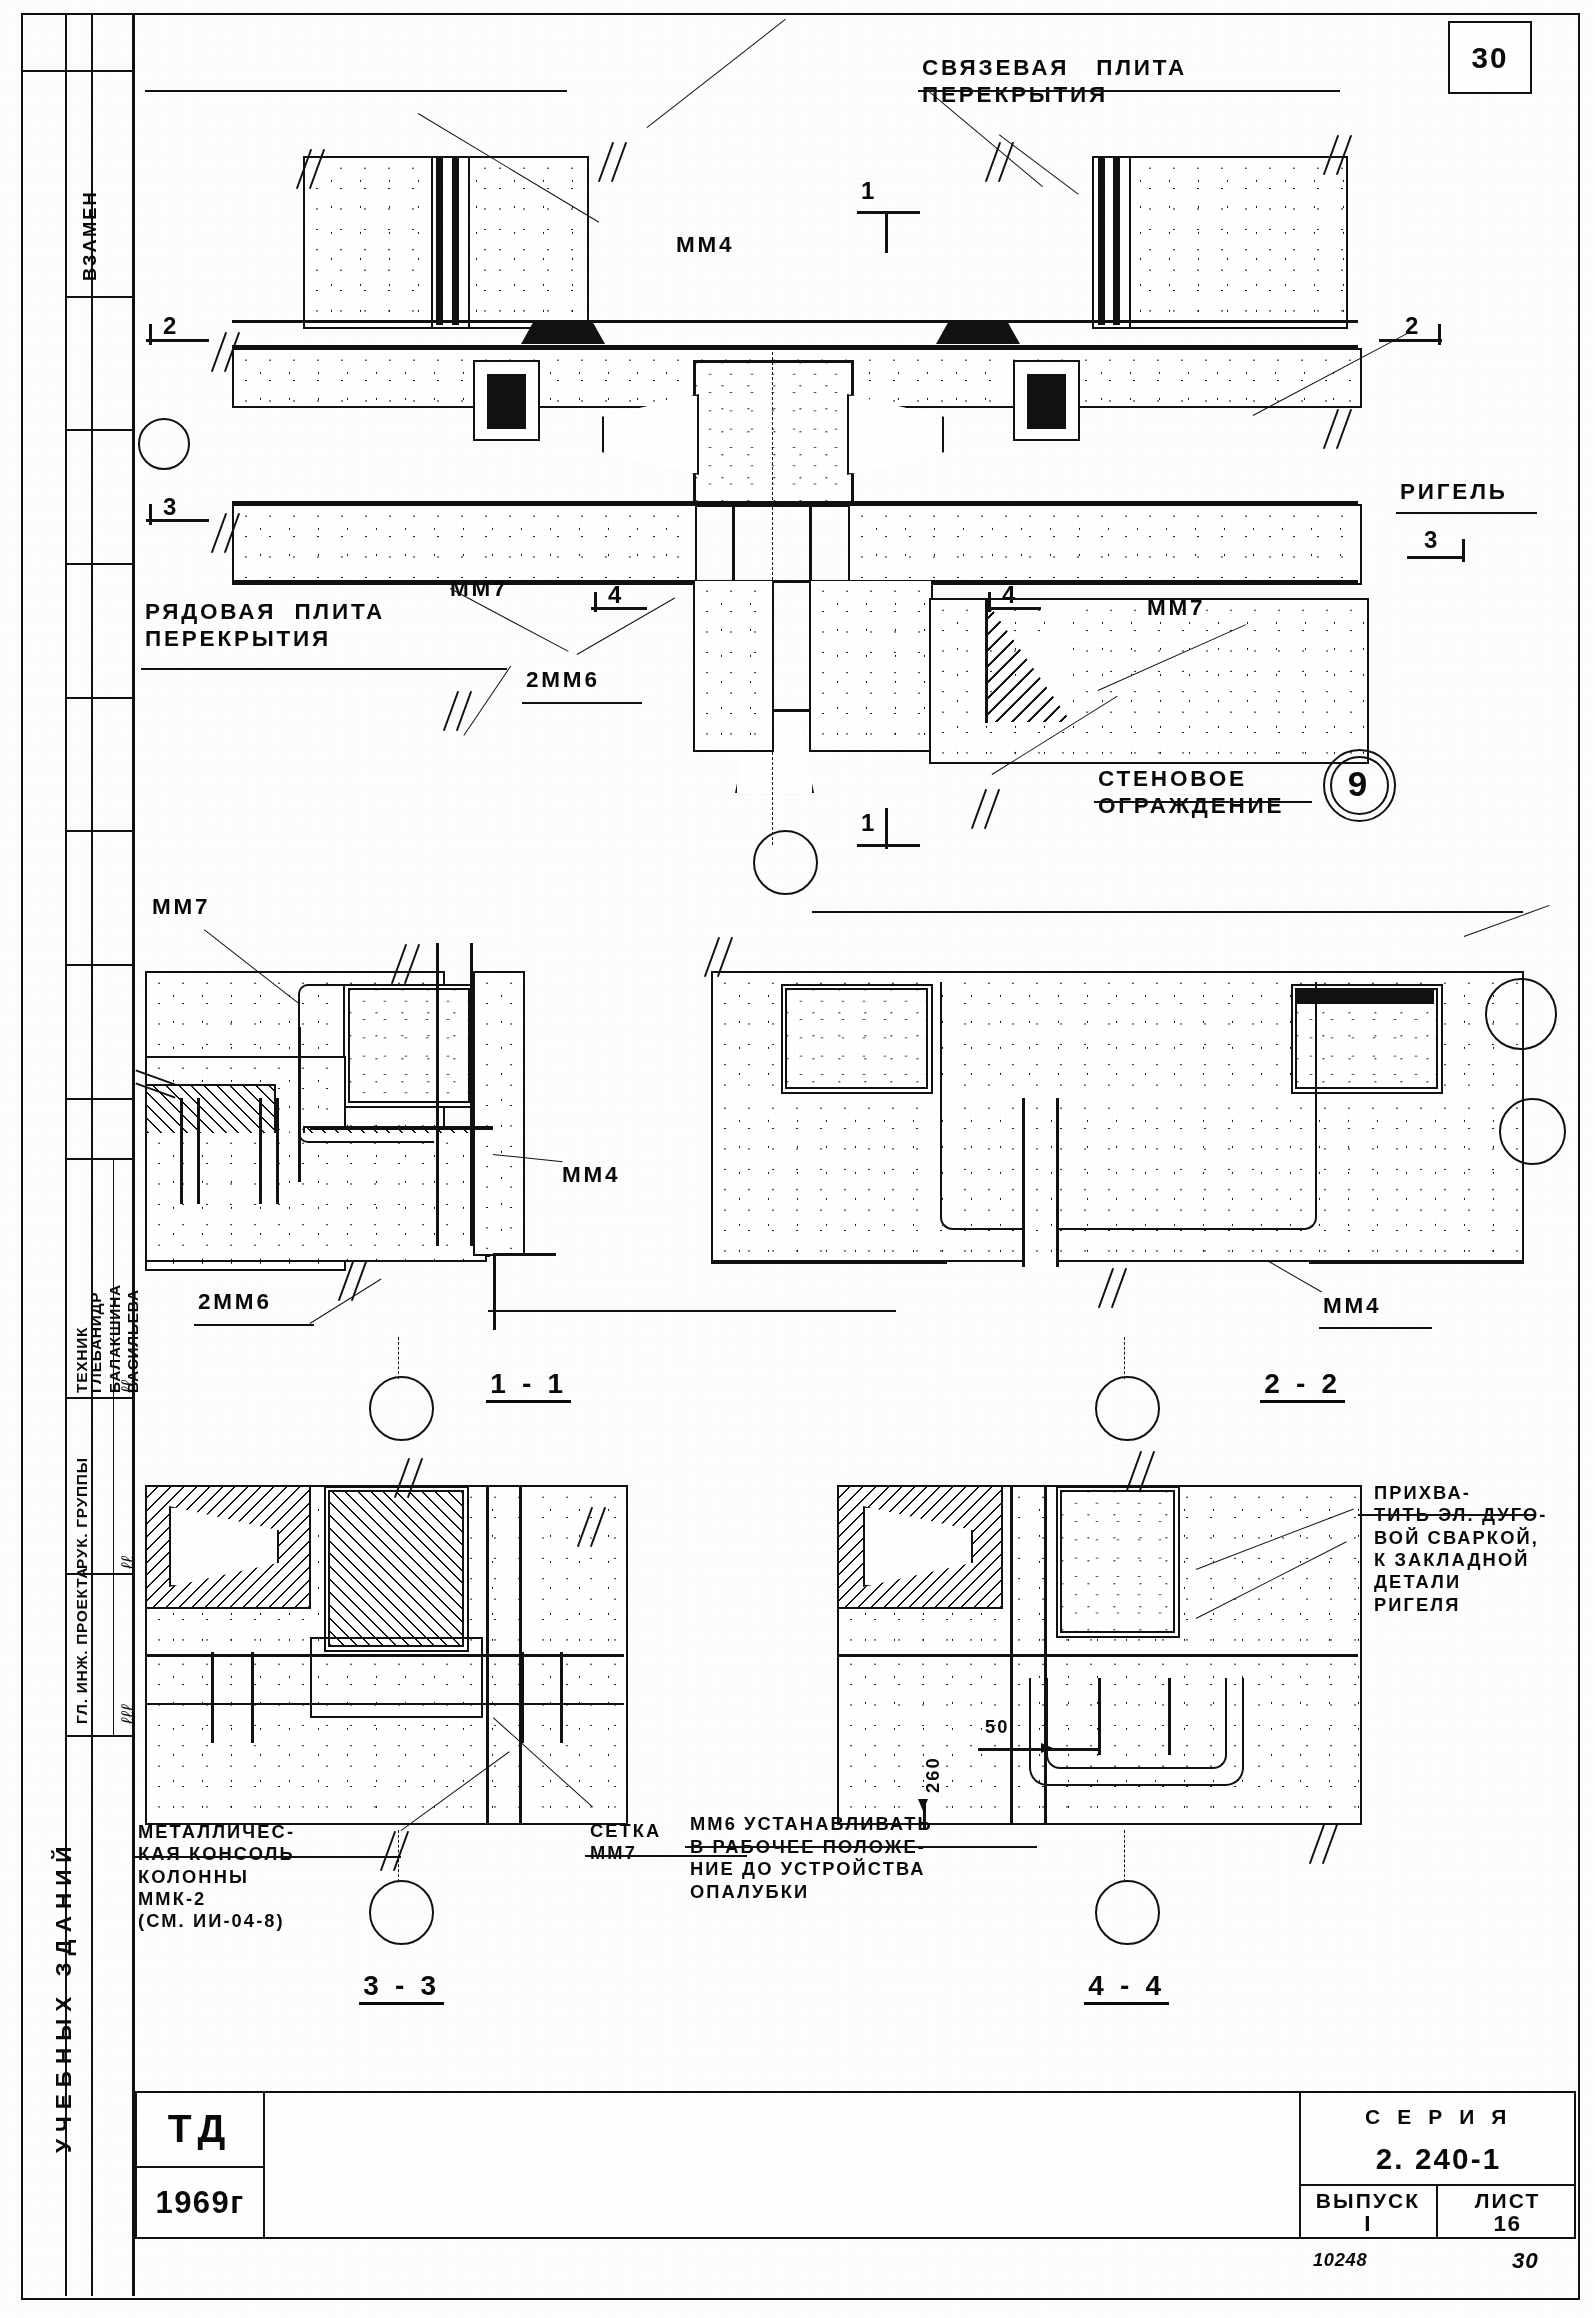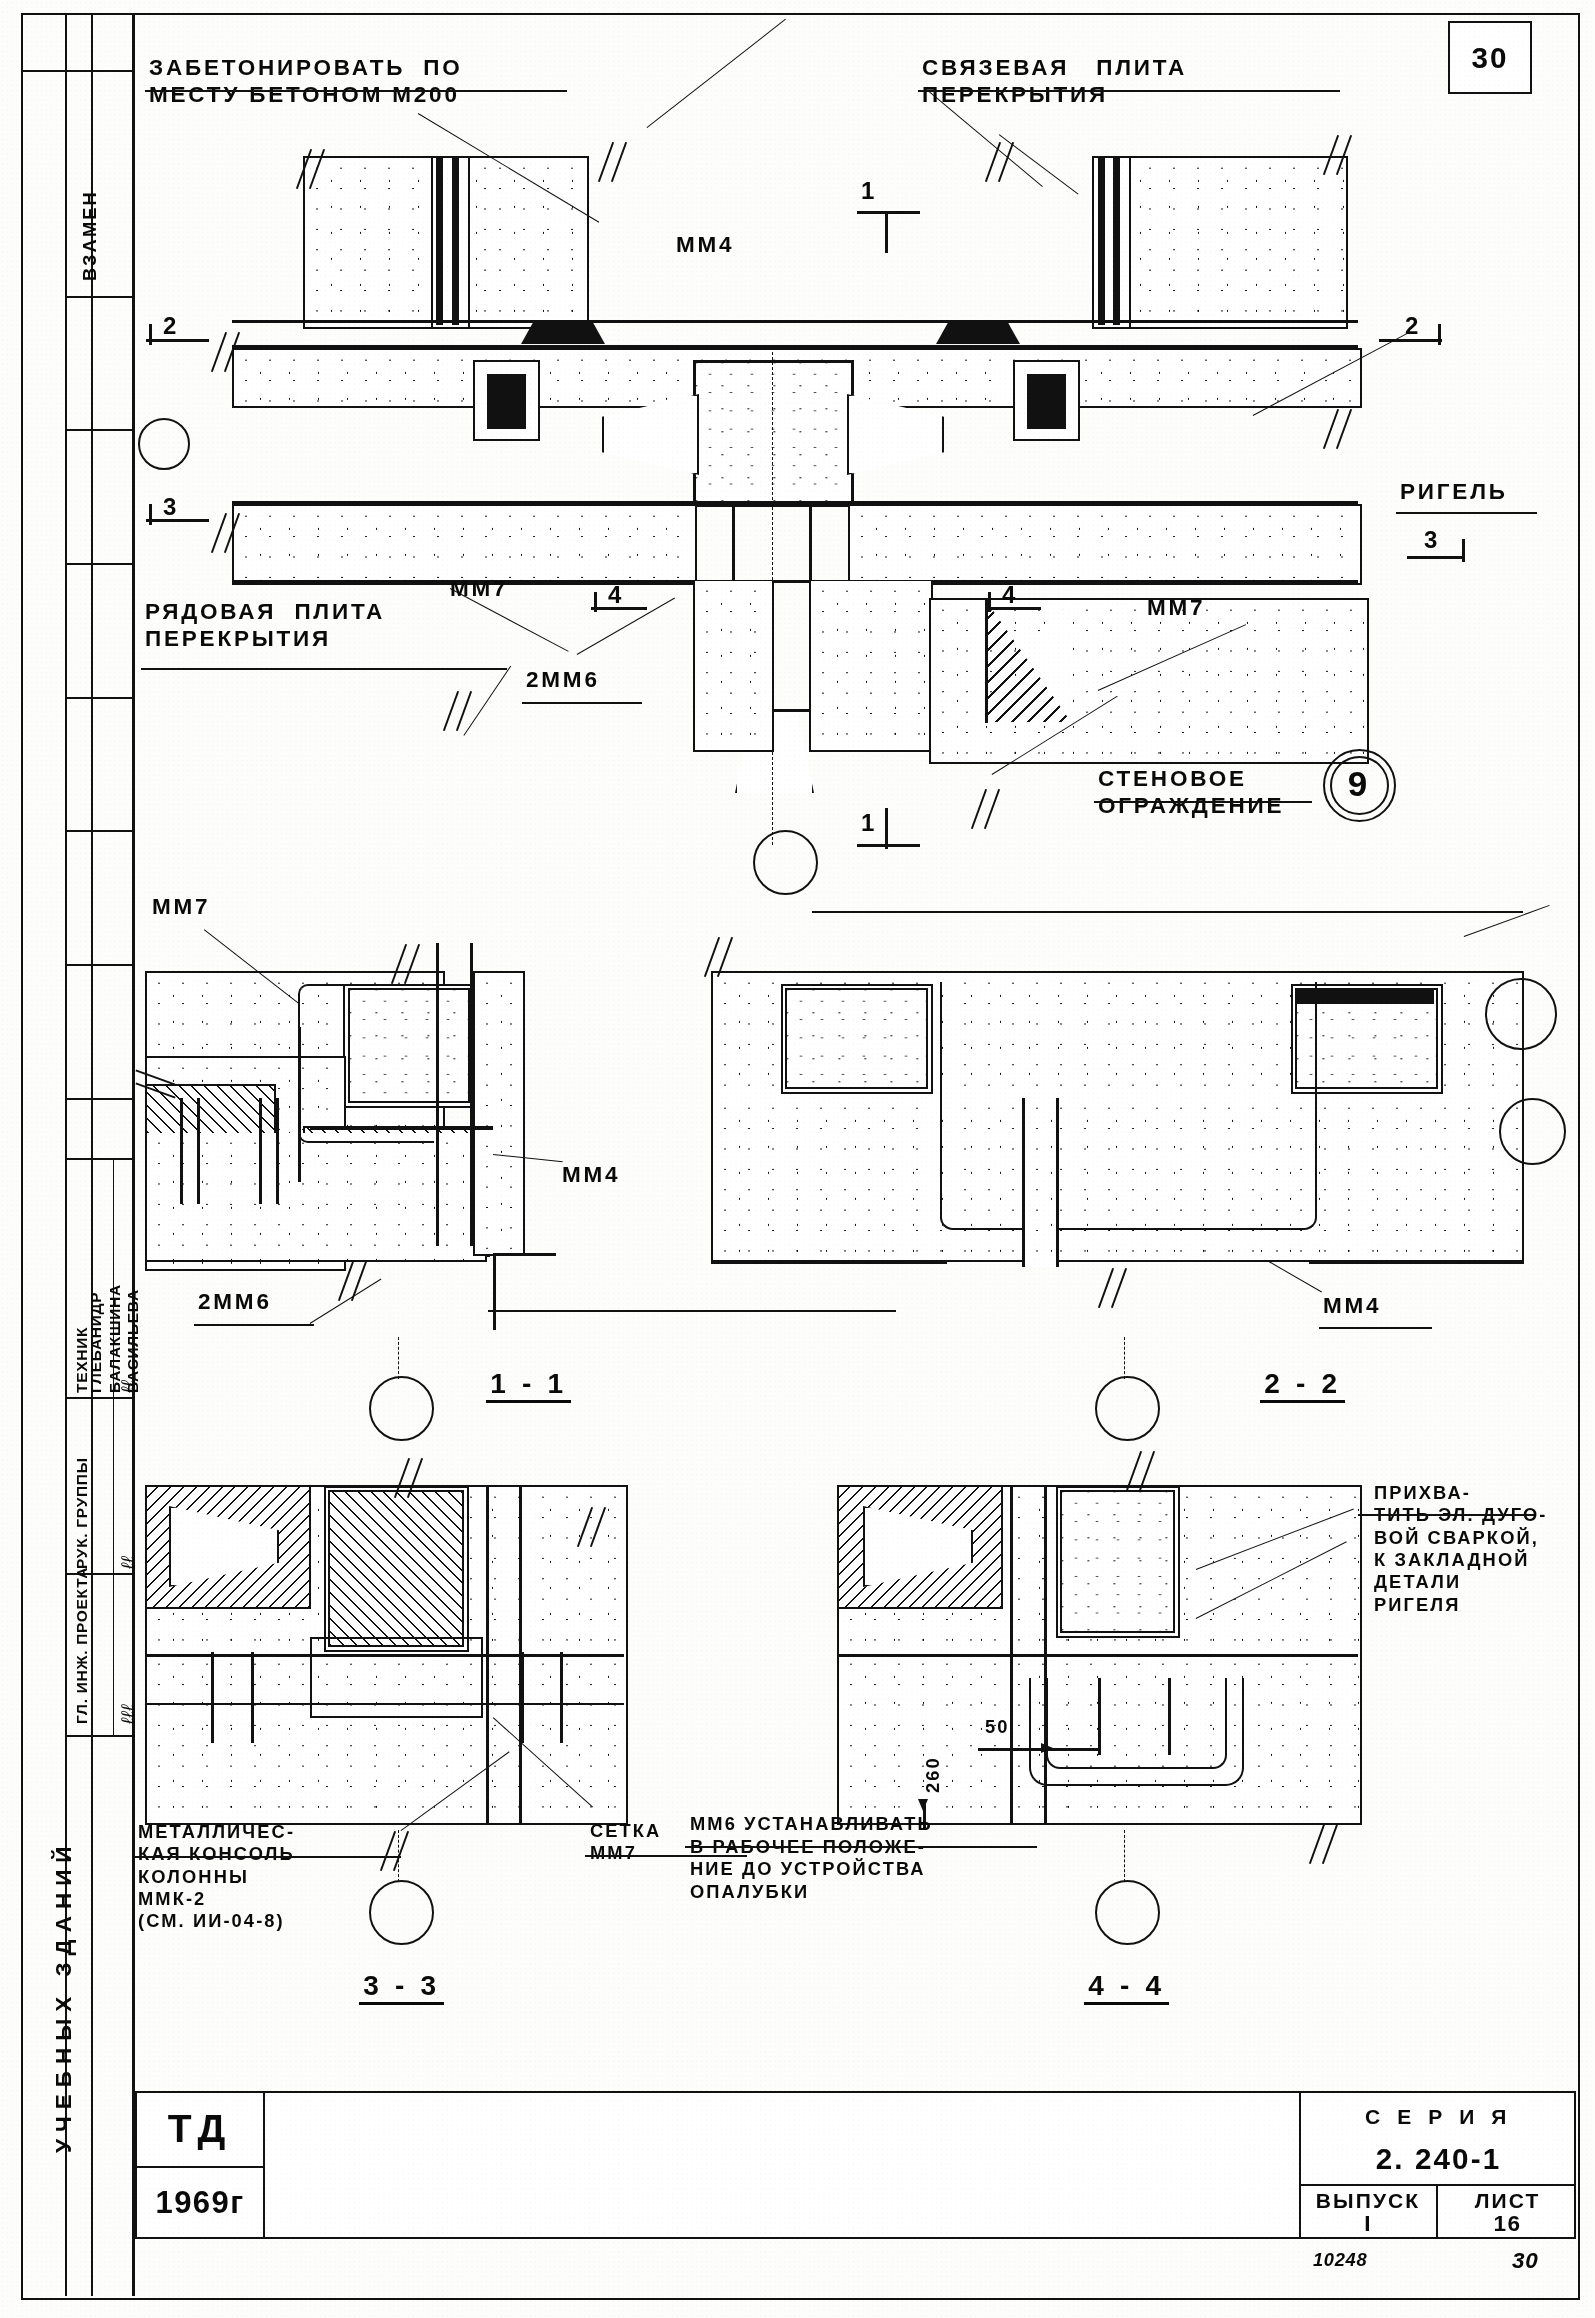--- a/index.html
+++ b/index.html
@@ -222,22 +222,20 @@
   <div class="leader" style="left:647px;top:127px;width:176px;transform:rotate(-38deg);"></div>
   <div class="leader" style="left:929px;top:91px;width:148px;transform:rotate(40deg);"></div>
   <div class="leader" style="left:999px;top:134px;width:99px;transform:rotate(37deg);"></div>
   <div class="leader" style="left:1253px;top:415px;width:176px;transform:rotate(-28deg);"></div>
   <div class="leader" style="left:450px;top:588px;width:134px;transform:rotate(28deg);"></div>
   <div class="leader" style="left:577px;top:654px;width:113px;transform:rotate(-30deg);"></div>
   <div class="leader" style="left:992px;top:774px;width:148px;transform:rotate(-32deg);"></div>
   <div class="leader" style="left:1098px;top:690px;width:162px;transform:rotate(-24deg);"></div>
   <div class="leader" style="left:464px;top:735px;width:84px;transform:rotate(-56deg);"></div>
 
-  <div class="ink lg" style="left:149px;top:55px;">ЗАБЕТОНИРОВАТЬ  ПО
-МЕСТУ БЕТОНОМ М200</div>
   <div class="hline" style="left:145px;top:90px;width:422px;height:2.1px;"></div>
 
   <div class="ink lg" style="left:922px;top:55px;">СВЯЗЕВАЯ   ПЛИТА
 ПЕРЕКРЫТИЯ</div>
   <div class="hline" style="left:918px;top:90px;width:422px;height:2.1px;"></div>
 
   <div class="ink lg" style="left:676px;top:232px;">ММ4</div>
 
   <div class="ink lg" style="left:1400px;top:479px;">РИГЕЛЬ</div>
   <div class="hline" style="left:1396px;top:512px;width:141px;height:2.1px;"></div>

